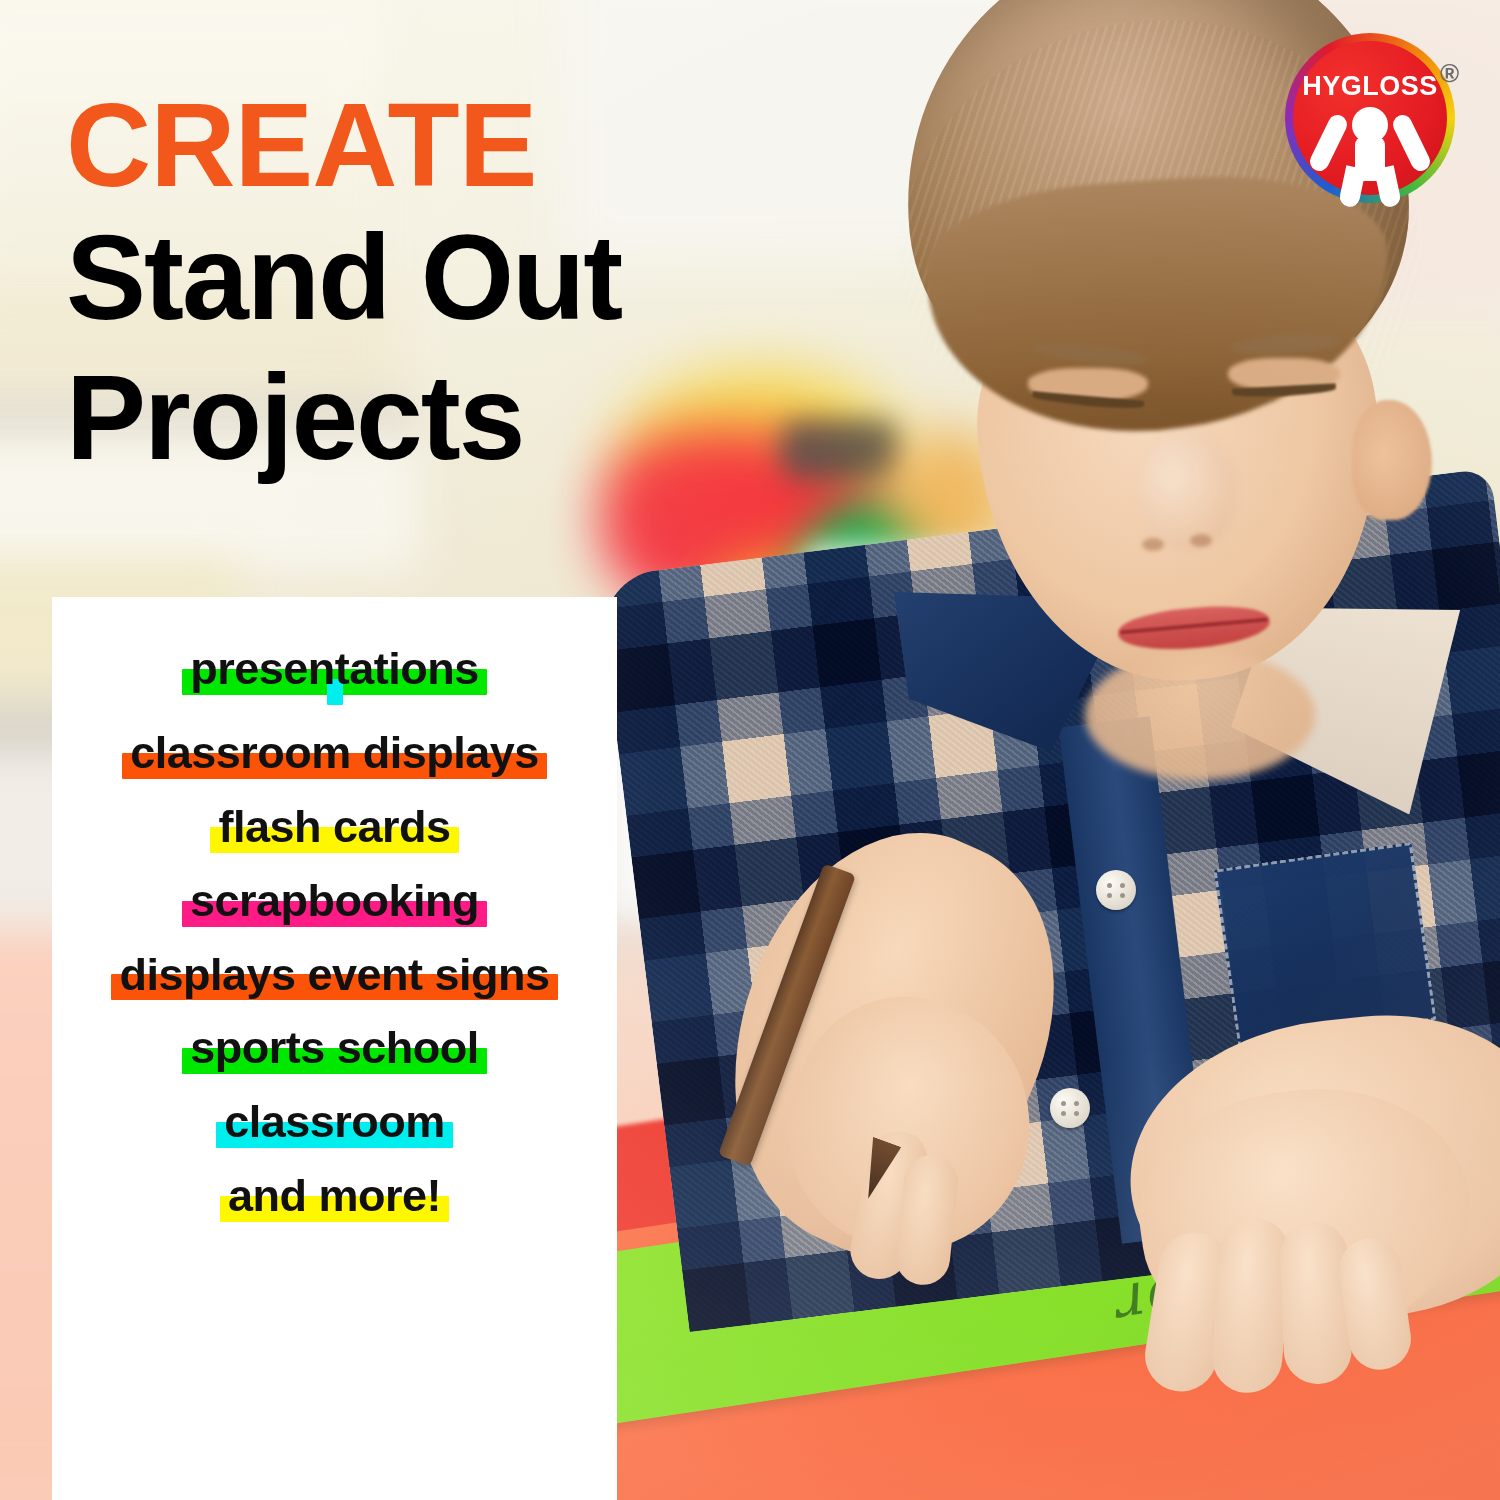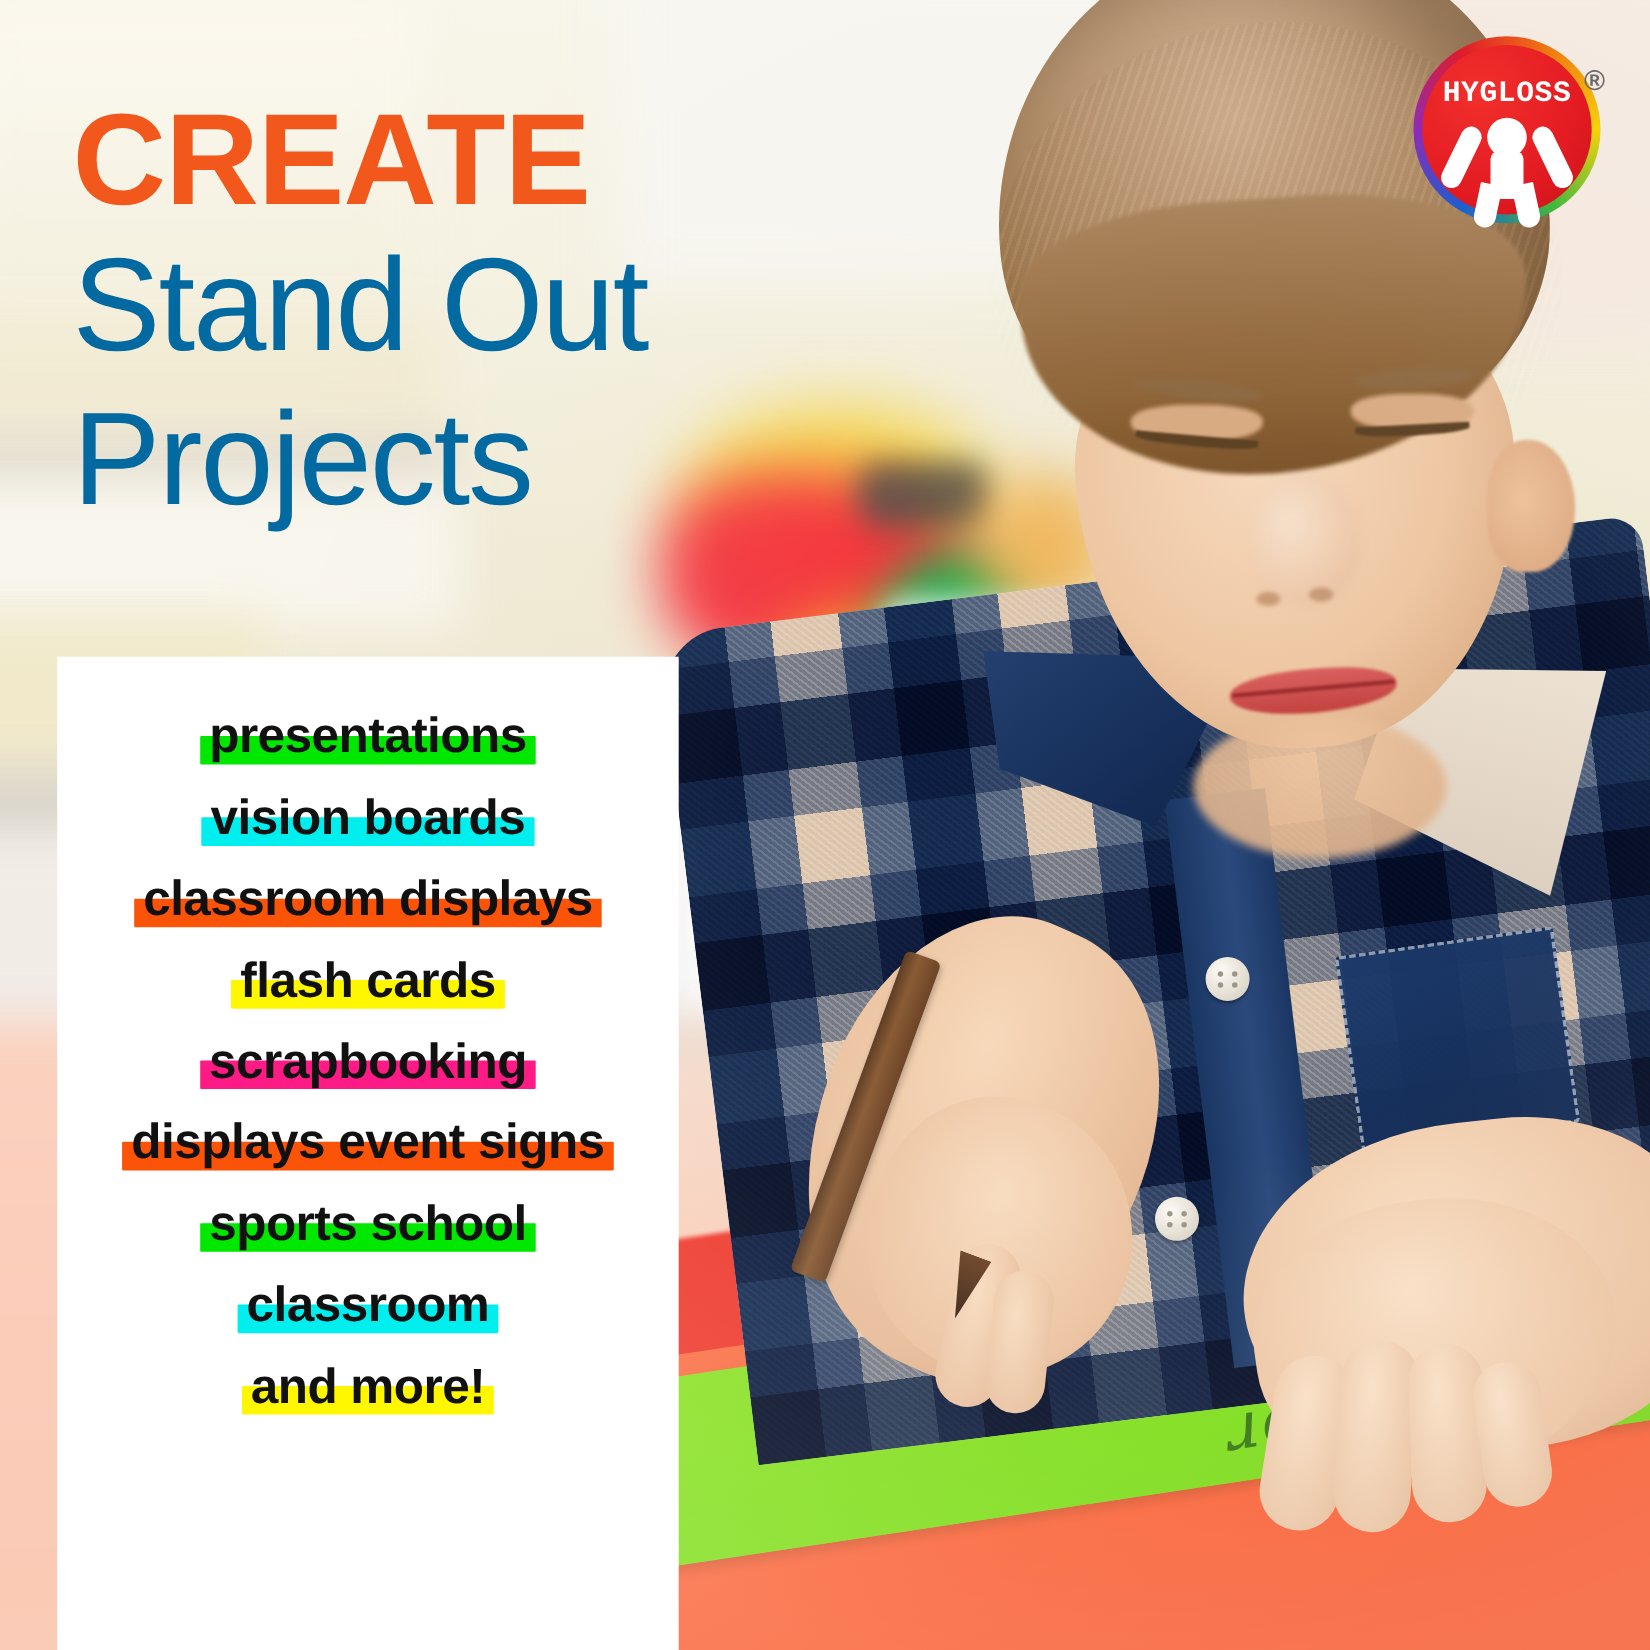--- a/index.html
+++ b/index.html
@@ -239,21 +239,21 @@
   .dof{position:absolute;inset:0;pointer-events:none;
     background:radial-gradient(ellipse 60% 55% at 72% 48%,rgba(255,255,255,0) 40%,rgba(255,255,255,.16) 100%);}
 
   
   .headline{position:absolute;left:66px;top:86px;width:900px;}
   .h-create{
     color:#f2571b;font-weight:bold;font-size:118px;line-height:1.0;
     letter-spacing:-1px;margin:0;
   }
   .h-sub{
-    color:#0369a1;font-weight:normal;font-size:120px;line-height:1.12;
+    color:#000000;font-weight:bold;font-size:120px;line-height:1.12;
     letter-spacing:-2px;margin:6px 0 0 0;
   }
 
   .panel{
     position:absolute;left:52px;top:597px;width:565px;height:903px;
     background:#fff;
   }
   .list{
     position:absolute;left:0;top:40px;width:565px;
     display:flex;flex-direction:column;align-items:center;gap:10px;
@@ -261,21 +261,21 @@
   .row{position:relative;display:inline-block;}
   .row .hl{
     position:absolute;left:-8px;right:-8px;bottom:6px;height:26px;border-radius:1px;z-index:0;
   }
   .row .txt{
     position:relative;z-index:1;color:#111;font-weight:bold;font-size:45px;
     letter-spacing:-.5px;white-space:nowrap;line-height:1.42;
   }
 
   
-  .logo{position:absolute;left:1285px;top:33px;width:170px;height:170px;font-family:Liberation Mono, monospace;}
+  .logo{position:absolute;left:1285px;top:33px;width:170px;height:170px;}
   .logo-ring{
     position:absolute;inset:0;border-radius:50%;
     background:conic-gradient(from 210deg,#1b5fd0,#8e2bb5,#e01b2b,#f07c10,#f5d20c,#3fb83f,#1b5fd0);
   }
   .logo-face{
     position:absolute;inset:8px;border-radius:50%;
     background:radial-gradient(circle at 34% 28%,#f2302c,#e31b22 60%,#c8111a);
   }
   .logo-word{
     position:absolute;left:0;right:0;top:30px;text-align:center;
@@ -389,21 +389,20 @@
     <div class="list">
 
 
       <div class="row">
         <span class="hl" style="background:#00E800"></span>
         <span class="txt">presentations</span>
       </div>
 
       <div class="row">
         <span class="hl" style="background:#00EEEE"></span>
-        <span class="txt">vision boards</span>
       </div>
 
       <div class="row">
         <span class="hl" style="background:#FB5307"></span>
         <span class="txt">classroom displays</span>
       </div>
 
       <div class="row">
         <span class="hl" style="background:#FFF700"></span>
         <span class="txt">flash cards</span>

